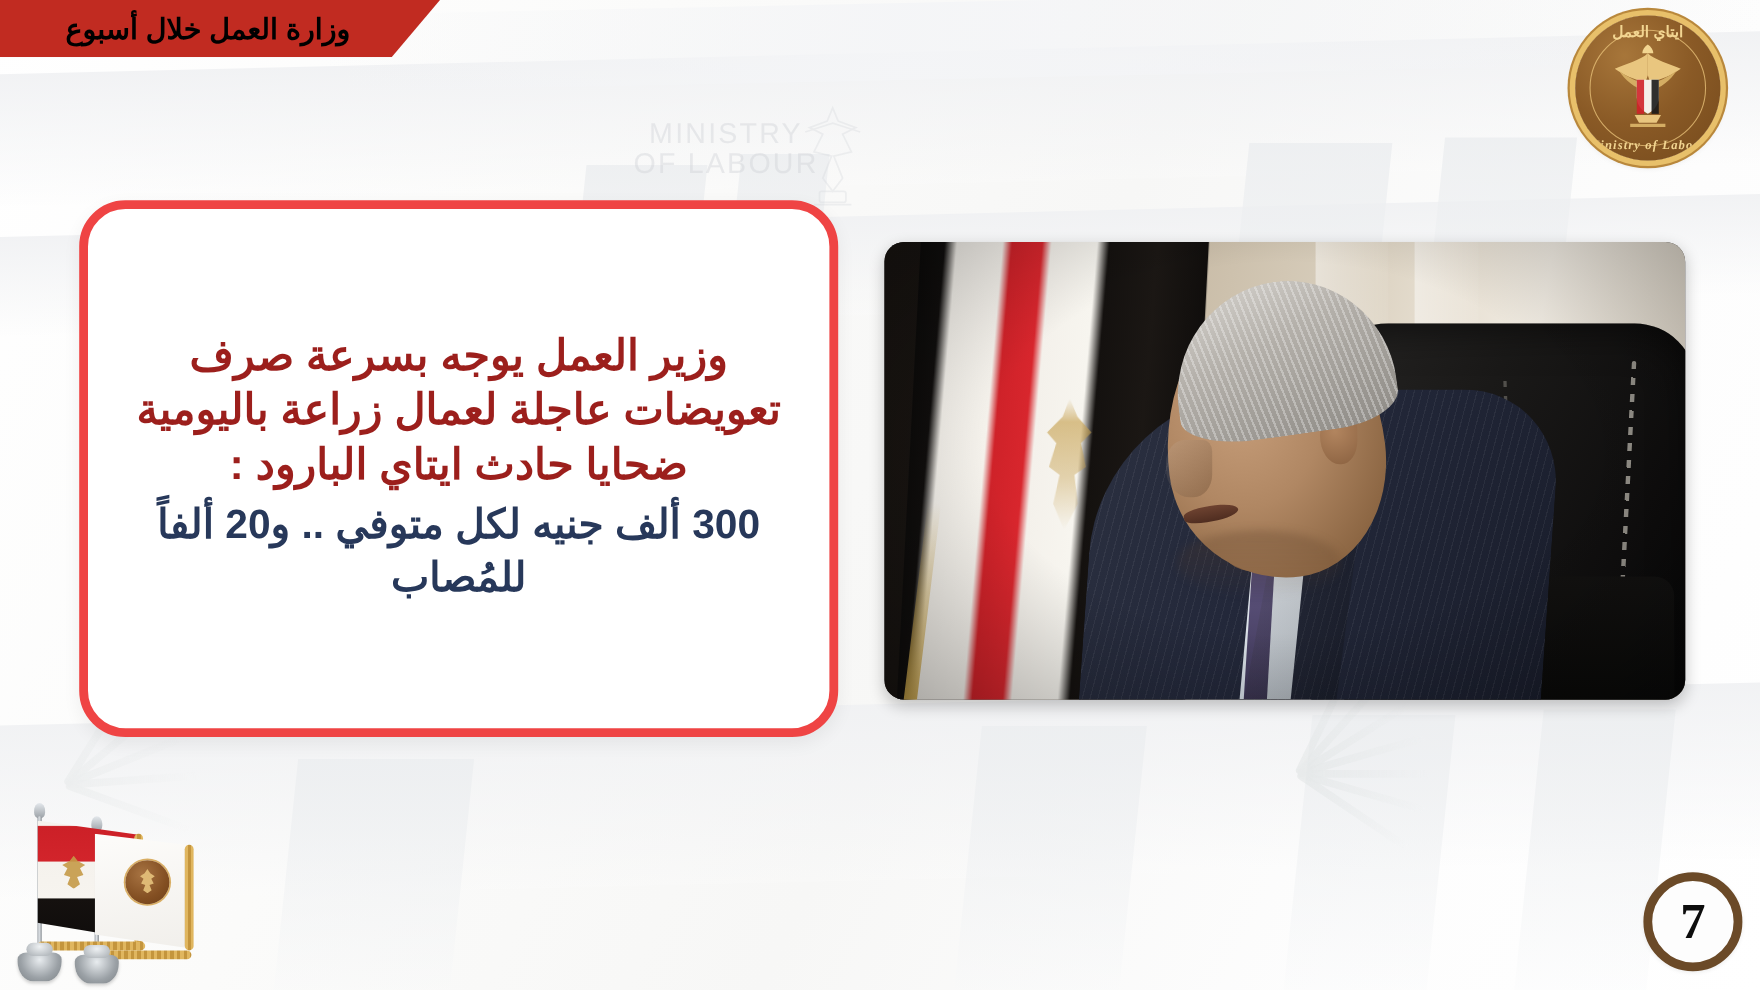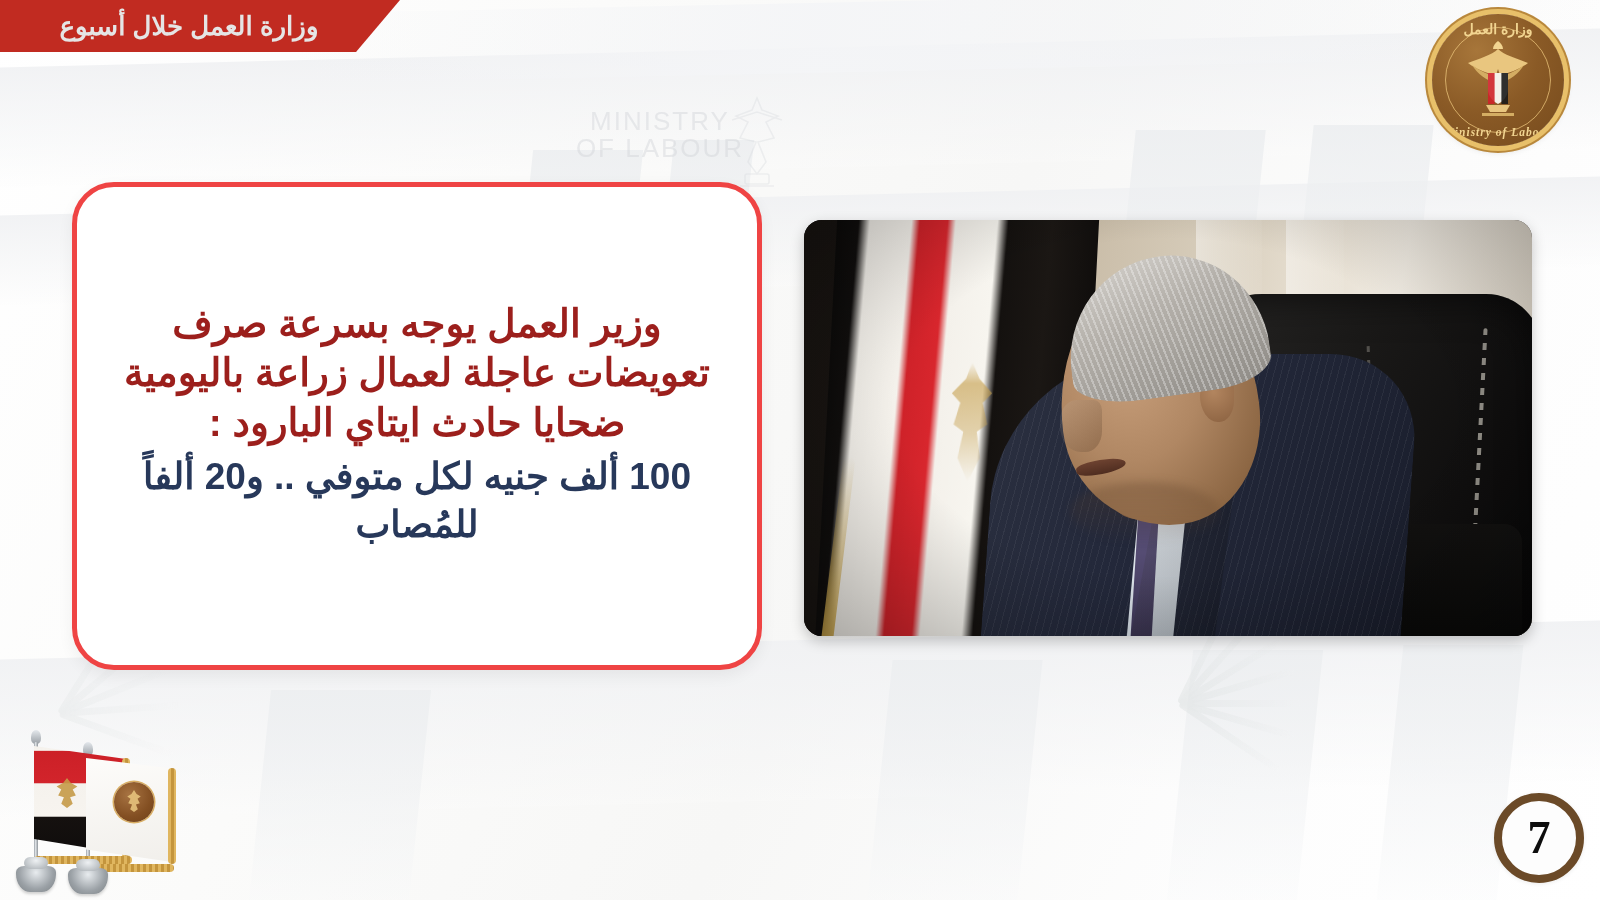--- a/index.html
+++ b/index.html
@@ -66,21 +66,21 @@
     left: 0; top: 0;
     width: 400px;
     height: 52px;
     background: #c12b21;
     clip-path: polygon(0 0, 100% 0, 89% 100%, 0 100%);
     display: flex;
     align-items: center;
     box-shadow: 0 1px 3px rgba(0,0,0,0.10);
   }
   .banner-text {
-    color: #e5e5e5;
+    color: #000000;
     font-size: 26px;
     font-weight: bold;
     direction: rtl;
     width: 100%;
     text-align: center;
     padding-right: 22px;
     box-sizing: border-box;
     white-space: nowrap;
   }
   .banner-sheen {
@@ -136,21 +136,21 @@
     left: 50%; top: 50%;
     transform: translate(-50%,-50%);
   }
 
   
   .card {
     position: absolute;
     left: 72px; top: 182px;
     width: 690px; height: 488px;
     background: #ffffff;
-    border: 5px solid #ef4444;
+    border: 8px solid #ef4444;
     border-radius: 42px;
     box-sizing: border-box;
     box-shadow: 0 6px 16px rgba(0,0,0,0.06);
     display: flex;
     flex-direction: column;
     justify-content: center;
     align-items: center;
     padding: 14px 30px 18px;
   }
   .headline {
@@ -522,21 +522,21 @@
   </div>
 
   <div class="banner-sheen"></div>
 
   <div class="banner">
     <div class="banner-text">وزارة العمل خلال أسبوع</div>
   </div>
 
   <div class="seal">
     <div class="seal-inner-ring"></div>
-    <div class="seal-top-text">وزارة العمل</div>
+    <div class="seal-top-text">ايتاي العمل</div>
     <div class="seal-eagle">
       <svg width="72" height="78" viewBox="0 0 72 78" aria-hidden="true">
 
         <path d="M36 10 C30 16 16 20 6 24 C14 30 24 34 34 36 L36 30 Z" fill="#e9c67f"></path>
         <path d="M36 10 C42 16 56 20 66 24 C58 30 48 34 38 36 L36 30 Z" fill="#e9c67f"></path>
         <path d="M10 26 C18 32 27 36 35 38 L35 44 C24 42 15 34 10 26 Z" fill="#d4ad63"></path>
         <path d="M62 26 C54 32 45 36 37 38 L37 44 C48 42 57 34 62 26 Z" fill="#d4ad63"></path>
 
         <path d="M36 2 C39 4 41 7 41 10 L31 10 C31 7 33 4 36 2 Z" fill="#f2d591"></path>
 
@@ -546,21 +546,21 @@
 
         <path d="M24 66 h24 l-4 7 h-16 Z" fill="#e9c67f"></path>
         <path d="M20 74 h32 v3 h-32 Z" fill="#d4ad63"></path>
       </svg>
     </div>
     <div class="seal-bot-text">Ministry of Labour</div>
   </div>
 
   <div class="card">
     <p class="headline">وزير العمل يوجه بسرعة صرف تعويضات عاجلة لعمال زراعة باليومية ضحايا حادث ايتاي البارود :</p>
-    <p class="subline">100 ألف جنيه لكل متوفي .. و20 ألفاً للمُصاب</p>
+    <p class="subline">300 ألف جنيه لكل متوفي .. و20 ألفاً للمُصاب</p>
   </div>
 
   <div class="photo">
     <div class="ph-wall"></div>
     <div class="ph-wall-panel" style="left:392px; top:0; width:66px; height:250px;"></div>
     <div class="ph-wall-panel" style="left:482px; top:0; width:58px; height:220px;"></div>
     <div class="ph-flag">
       <div class="ph-flag-eagle"></div>
     </div>
     <div class="ph-flag-fringe"></div>

